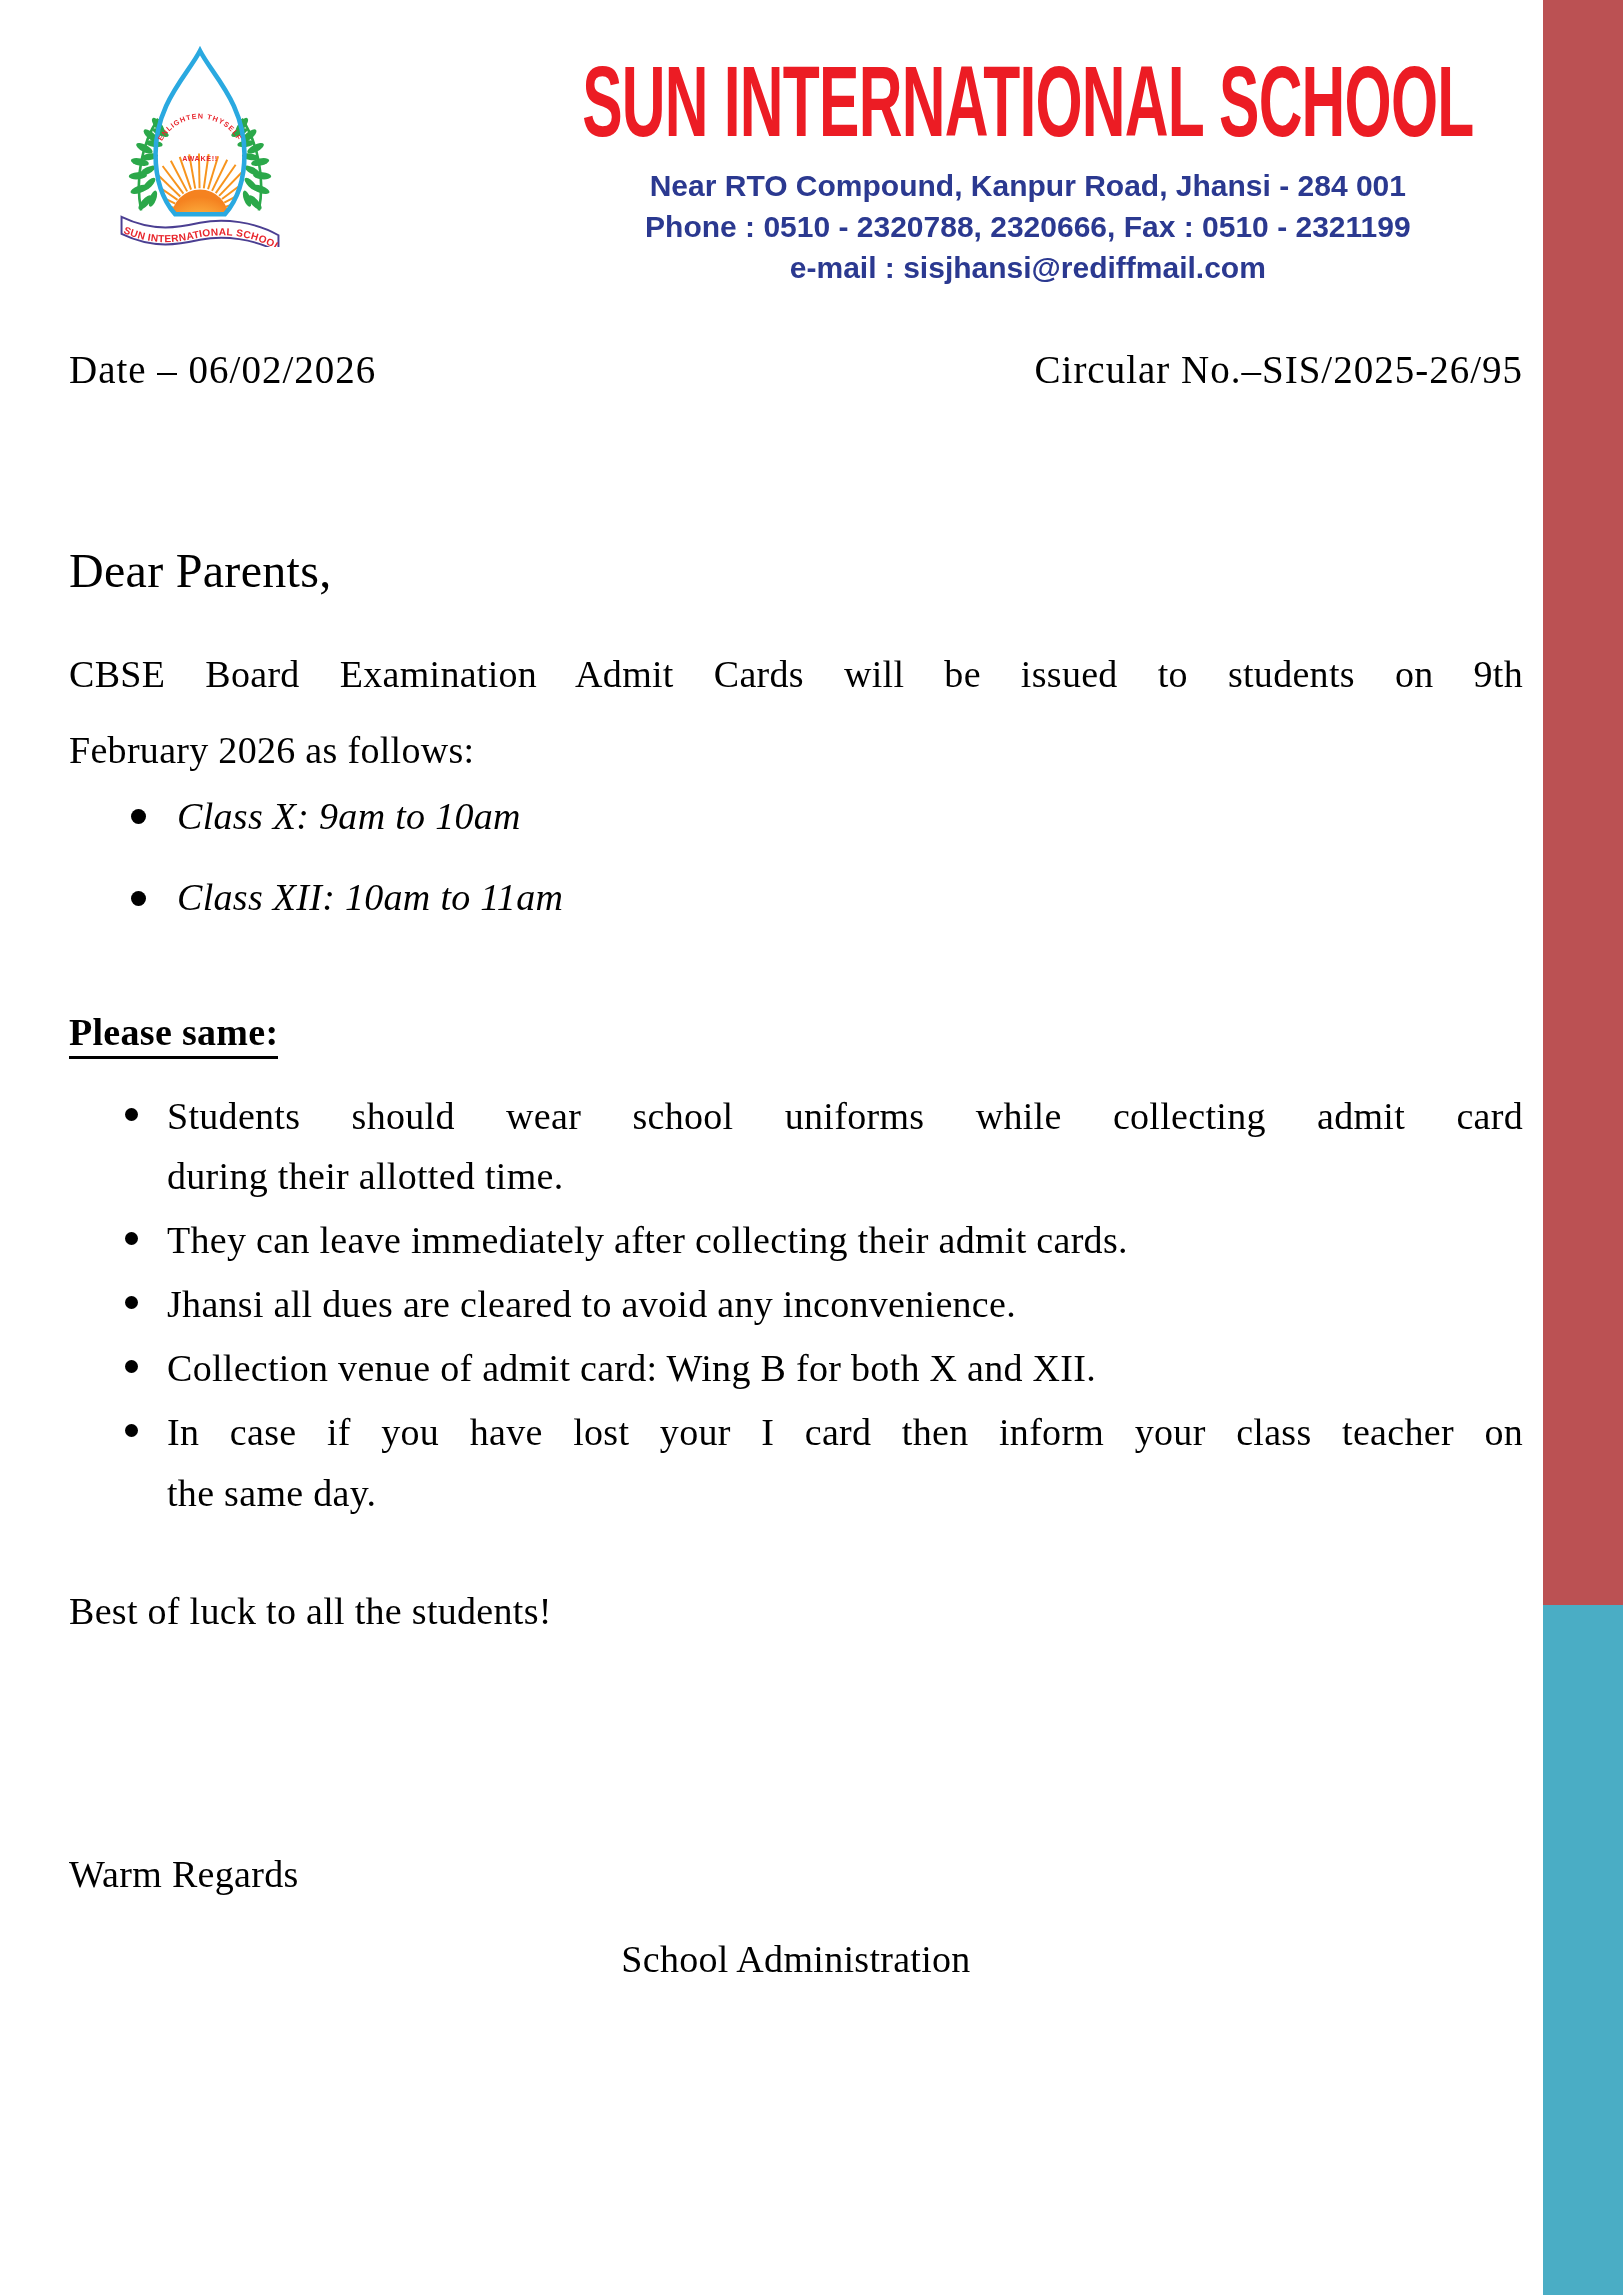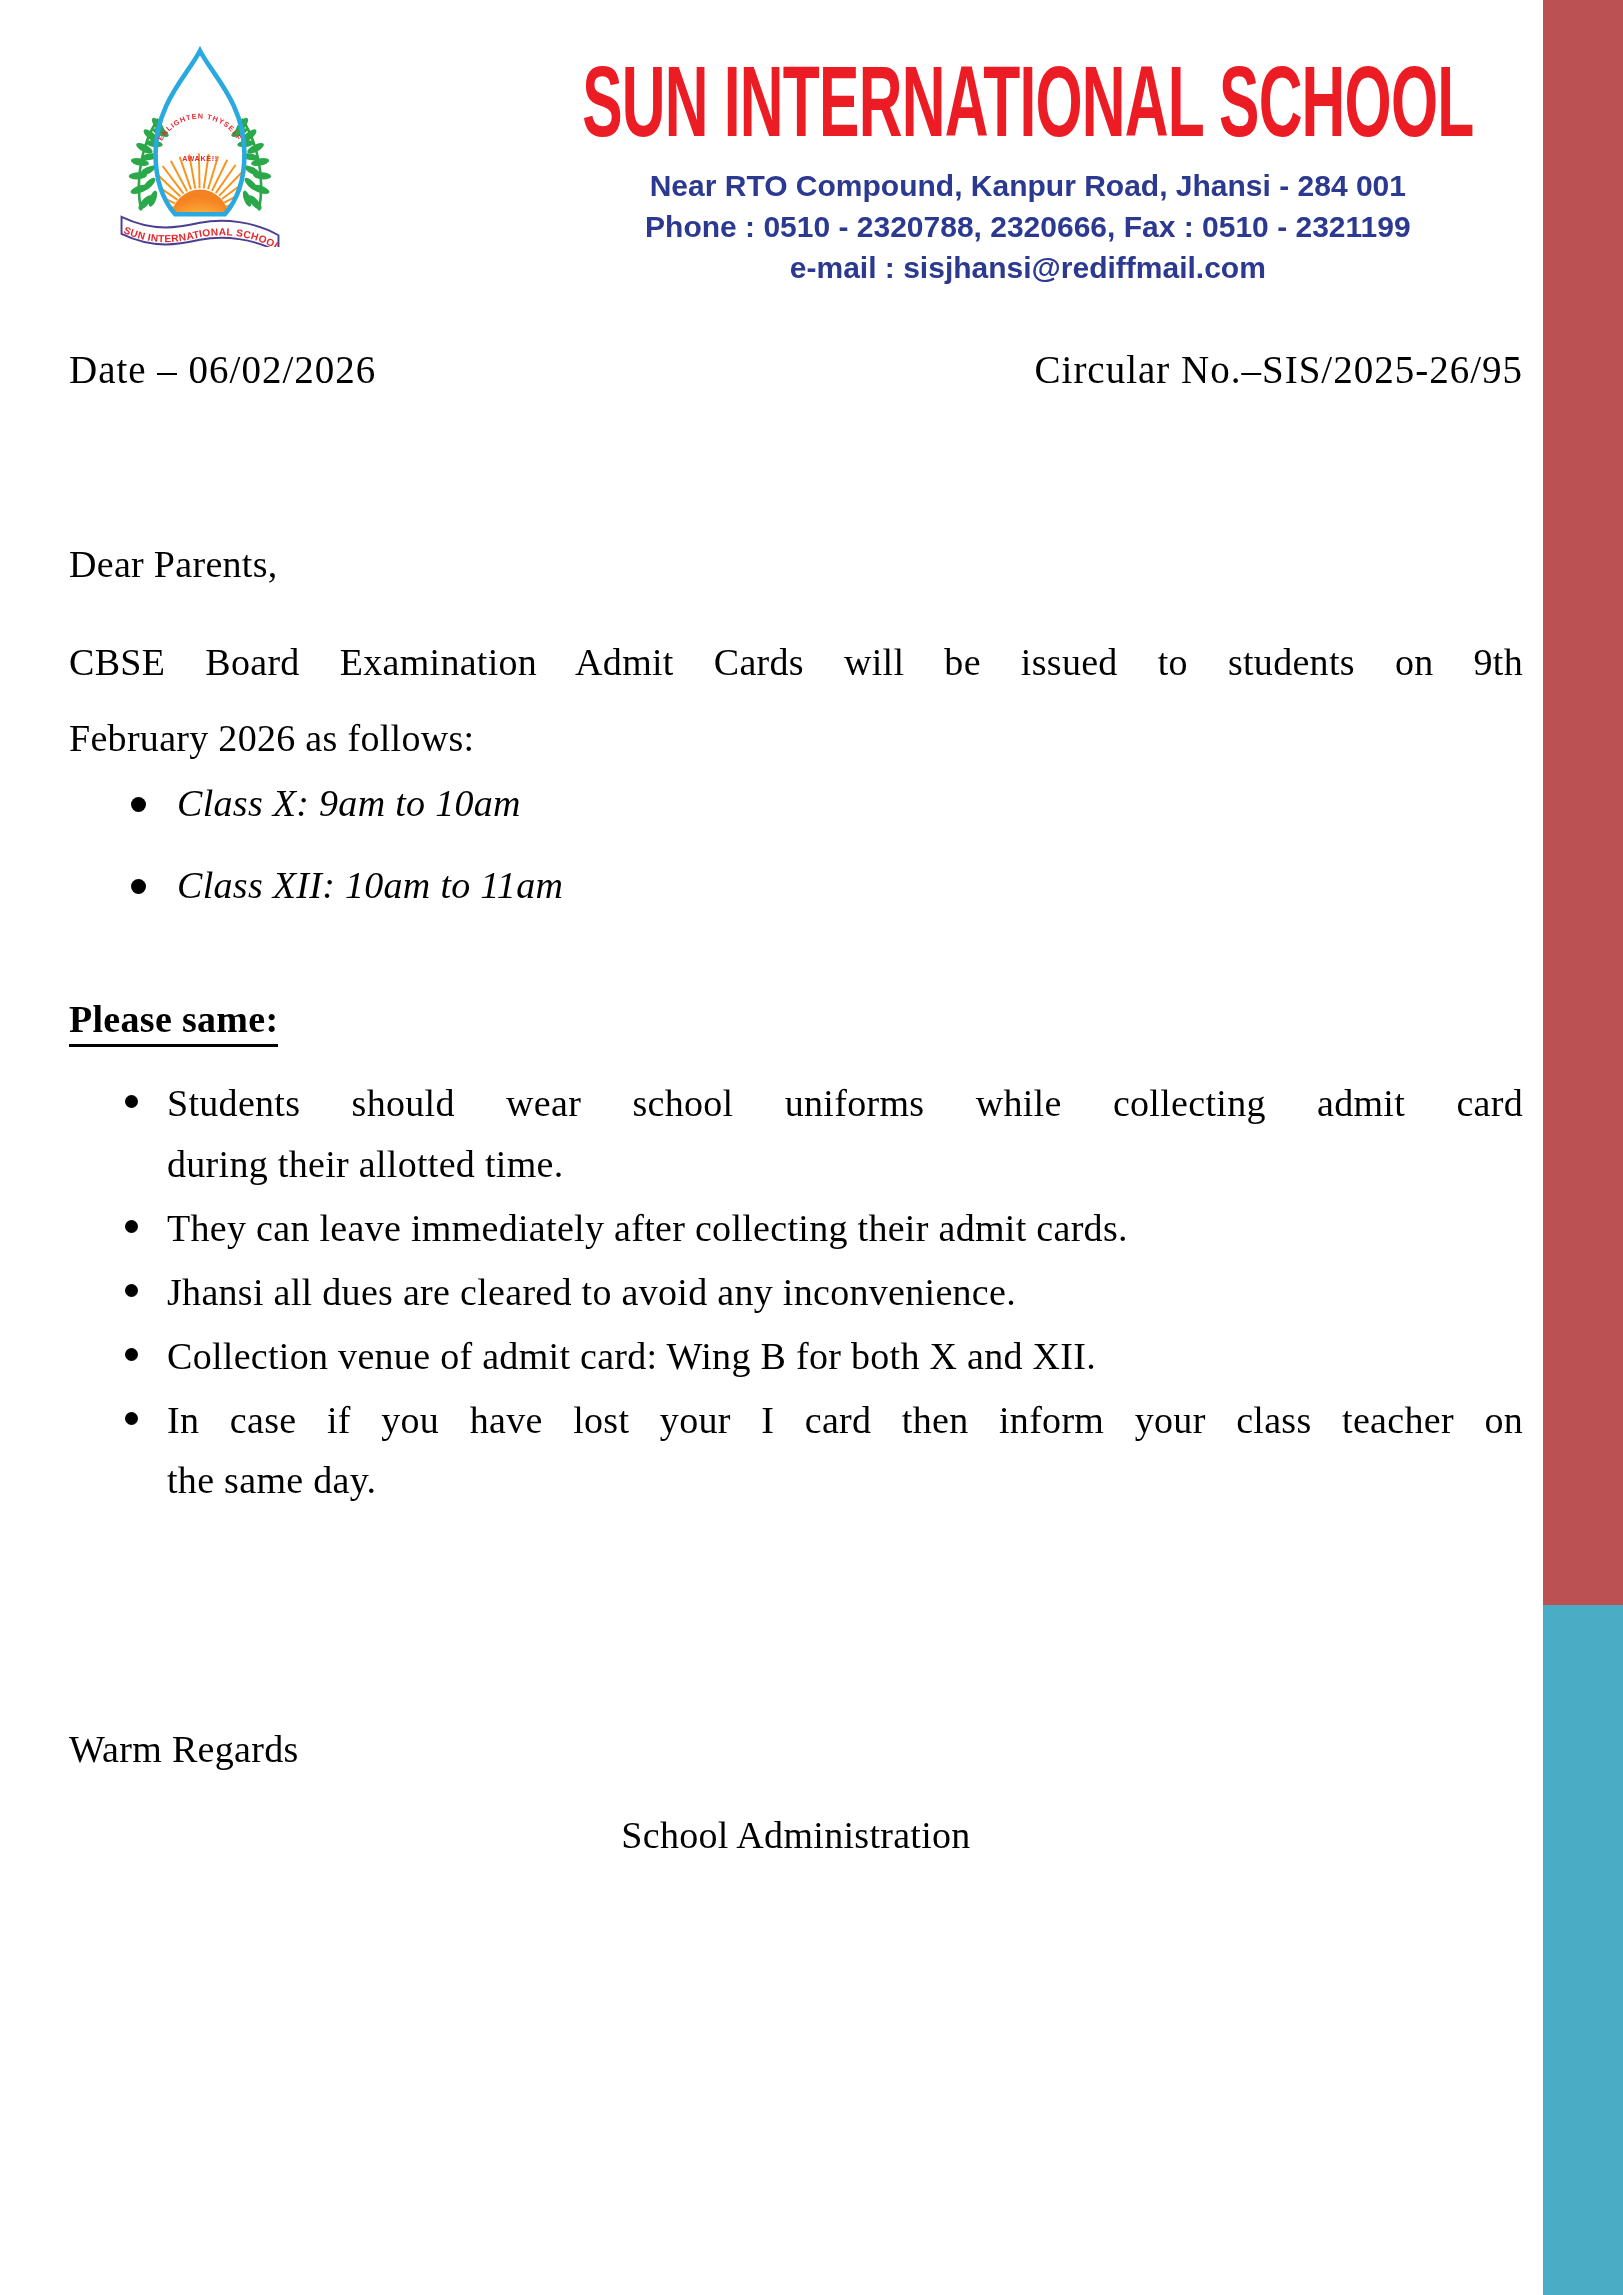--- a/index.html
+++ b/index.html
@@ -26,21 +26,21 @@
   .head-line.addr  { margin-top:14.4px; }
   .head-line.phone { margin-top:6.5px; }
   .head-line.mail  { margin-top:6.5px; }
 
   
   .content { padding:0 100px 0 69px; }
 
   .meta-row { display:flex; justify-content:space-between; margin-top:62px;
               font-size:39px; letter-spacing:1px; line-height:1.2; }
 
-  .salutation { margin-top:147px; font-size:38px; letter-spacing:0.3px; line-height:1.24; }
+  .salutation { margin-top:147px; font-size:48px; letter-spacing:0.3px; line-height:1.24; }
 
   .intro { margin-top:36px; font-size:38px; letter-spacing:0.3px; line-height:2.0; }
 
   .jl { display:block; text-align:justify; text-align-last:justify; }
   .jl:last-child { text-align:left; text-align-last:auto; }
 
   ul.schedule { list-style:none; margin-top:5.2px;font-style:italic; }
   ul.schedule li { position:relative; padding-left:108px; font-size:38px; letter-spacing:0.3px;
                    line-height:1.2; margin-bottom:36px; }
   ul.schedule li::before { content:""; position:absolute; left:62px; top:15.7px;
@@ -209,19 +209,20 @@
         </li>
 
         <li>
           <span class="note-text">
             <span class="jl">In case if you have lost your I card then inform your class teacher on</span>
             <span class="jl">the same day.</span>
           </span>
         </li>
       </ul>
 
+    <p class="closing">Best of luck to all the students!</p>
 
     <p class="signoff-1">Warm Regards</p>
     <p class="signoff-2">School Administration</p>
 
   </main>
 </div>
 
 
 </body></html>

